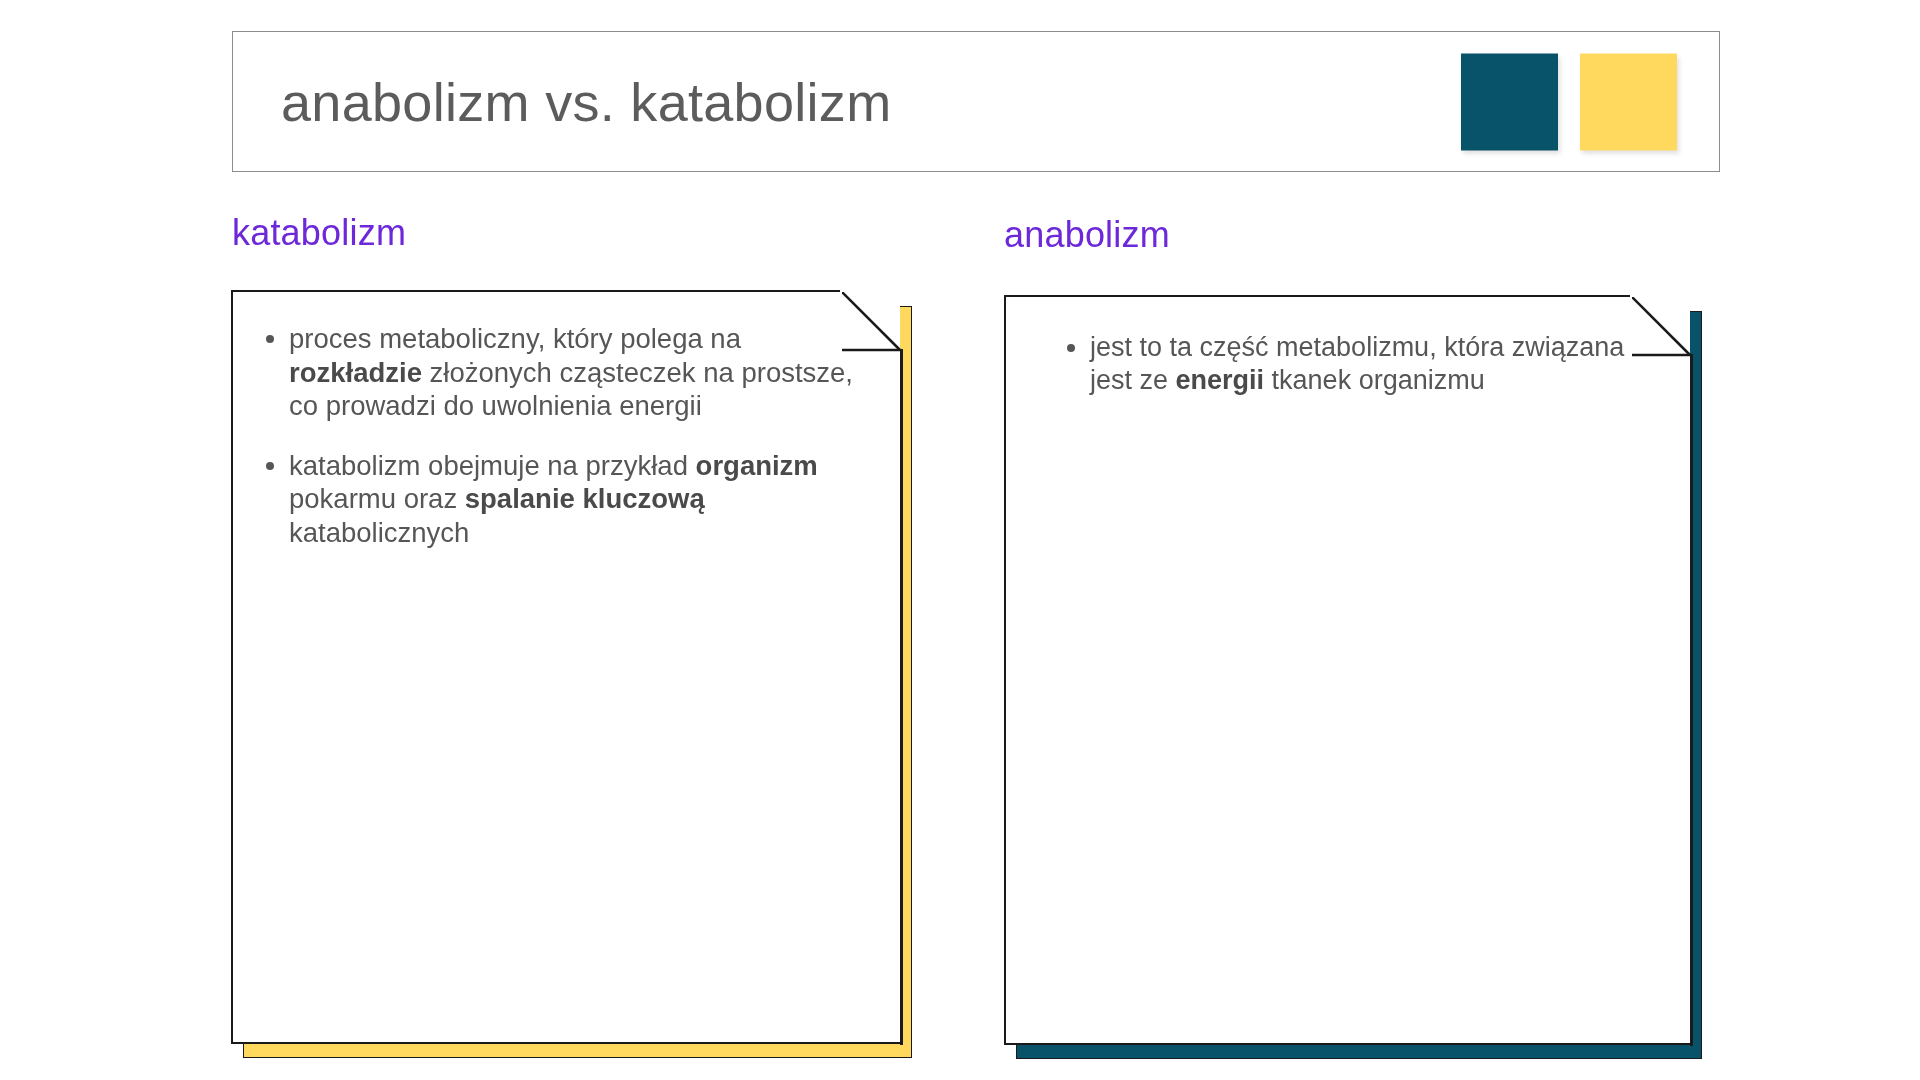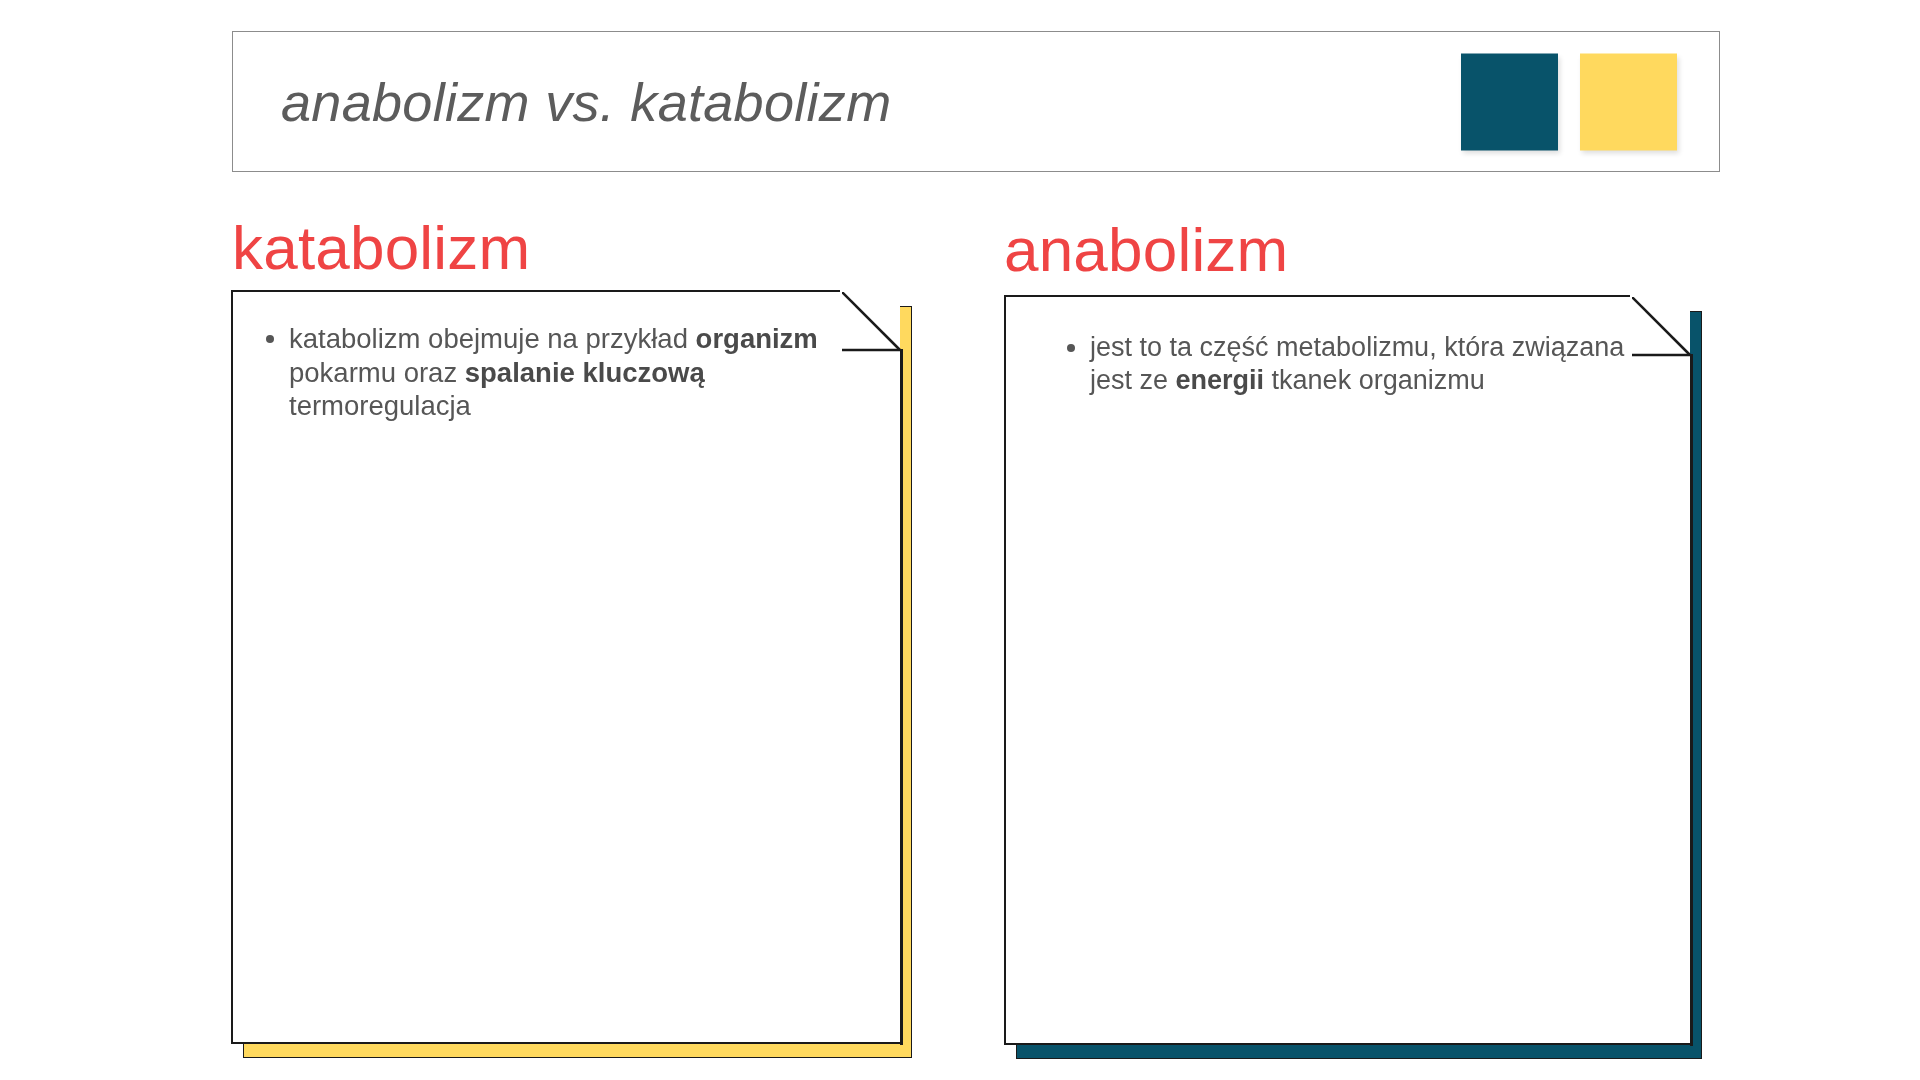--- a/index.html
+++ b/index.html
@@ -18,21 +18,20 @@
 
   
   .header-bar {
     position: absolute;
     left: 232px;
     top: 31px;
     width: 1488px;
     height: 141px;
     border: 1.5px solid #8c8c8c;
     background: #ffffff;
-    font-style: italic;
   }
 
   .header-title {
     position: absolute;
     left: 48px;
     top: 50%;
     transform: translateY(-50%);
     font-size: 54px;
     font-weight: 300;
     letter-spacing: 0.3px;
@@ -51,24 +50,24 @@
 
   .swatch {
     width: 97px;
     height: 97px;
     box-shadow: 2px 3px 5px rgba(0,0,0,0.13);
   }
 
   
   .col-heading {
     position: absolute;
-    font-size: 62px;
+    font-size: 36px;
     font-weight: 300;
     letter-spacing: 0.2px;
-    color: #ef4444;
+    color: #6d28d9;
     white-space: nowrap;
   }
 
   .col-heading.left  { left: 232px; top: 212px; }
   .col-heading.right { left: 1004px; top: 214px; }
 
   
   .card-wrap {
     position: absolute;
   }
@@ -199,21 +198,22 @@
   <div class="card-page">
     <div class="fold">
       <svg width="62" height="62" viewBox="0 0 62 62">
         <polygon points="0,0 58,58 0,58" fill="#ffffff" stroke="none"></polygon>
         <line x1="0" y1="0" x2="58" y2="58" stroke="#1a1a1a" stroke-width="2.5"></line>
         <line x1="0" y1="58" x2="58" y2="58" stroke="#1a1a1a" stroke-width="2.5"></line>
       </svg>
     </div>
     <div class="card-body">
       <ul class="bullets">
-          <li><span>katabolizm obejmuje na przykład </span><b>organizm</b><span> pokarmu oraz </span><b>spalanie kluczową</b><span> termoregulacja</span></li>
+          <li><span>proces metaboliczny, który polega na </span><b>rozkładzie</b><span> złożonych cząsteczek na prostsze, co prowadzi do uwolnienia energii</span></li>
+          <li><span>katabolizm obejmuje na przykład </span><b>organizm</b><span> pokarmu oraz </span><b>spalanie kluczową</b><span> katabolicznych</span></li>
         </ul>
     </div>
   </div>
 </div>
 
 <div class="col-heading right">anabolizm</div>
 
 <div class="card-wrap right">
   <div class="card-shadow" style="background: rgb(8, 83, 106);"></div>
   <div class="card-page">

